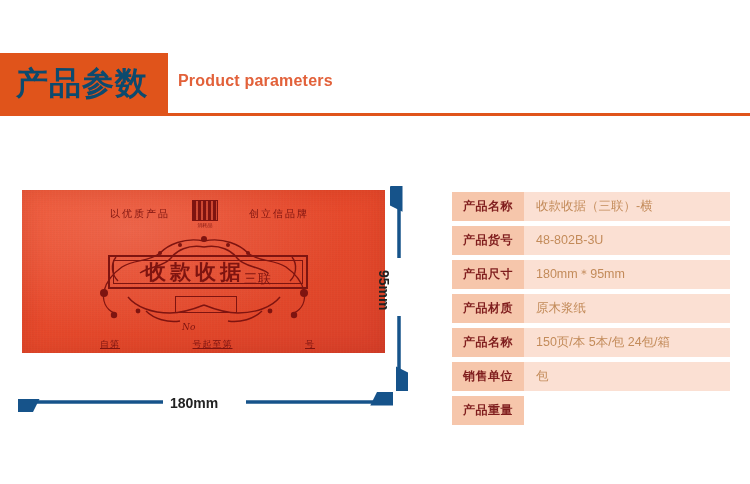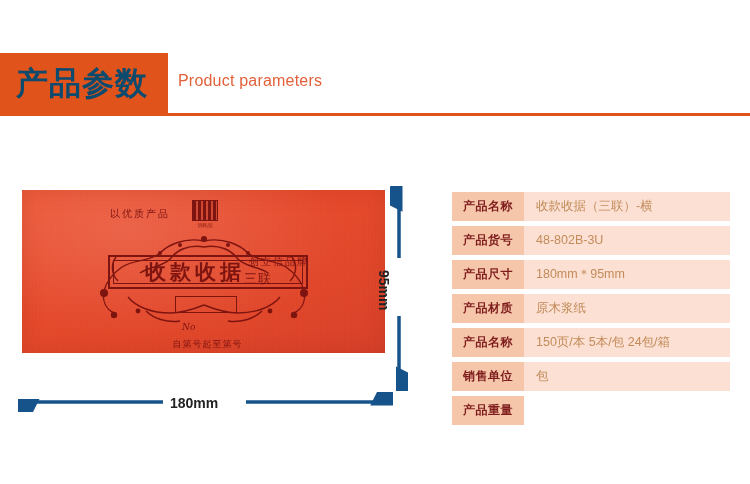--- a/index.html
+++ b/index.html
@@ -42,21 +42,21 @@
     letter-spacing: 1px;
     line-height: 48px;
     white-space: nowrap;
   }
   #header-title-en {
     position: absolute;
     left: 178px;
     top: 19px;
     color: #e2613a;
     font-size: 16px;
-    font-weight: normal;
+    font-weight: bold;
     letter-spacing: 0.2px;
     white-space: nowrap;
   }
   #header-rule {
     position: absolute;
     left: 0;
     top: 113px;
     width: 750px;
     height: 3px;
     background: #e0541b;
@@ -91,21 +91,21 @@
   }
   .rcpt-ink {
     color: #7e1410;
     position: absolute;
     font-family: "DejaVu Serif", "Liberation Serif", serif;
     white-space: nowrap;
     z-index: 3;
   }
   
   #slogan-left  { left: 88px;  top: 17px; font-size: 10px; letter-spacing: 2px; }
-  #slogan-right { left: 227px; top: 17px; font-size: 10px; letter-spacing: 2px; margin-top: 48px; }
+  #slogan-right { left: 227px; top: 17px; font-size: 10px; letter-spacing: 2px; }
   #brand-logo {
     position: absolute;
     left: 170px;
     top: 10px;
     width: 26px;
     height: 30px;
     z-index: 3;
   }
   #brand-logo .lg-box {
     position: absolute;
@@ -188,21 +188,21 @@
     top: 108px;
     font-size: 9px;
     font-style: italic;
     z-index: 4;
     margin-top: 24px;
   }
 
   
   #line-no   { left: 78px; top: 148px; font-size: 9px; letter-spacing: 1px; width: 215px; }
   #line-date { left: 108px; top: 165px; font-size: 9px; letter-spacing: 1px; width: 160px; }
-  .rcpt-ink.spread { display: flex; justify-content: center; }
+  .rcpt-ink.spread { display: flex; justify-content: space-between; text-decoration: underline; }
 
   
   .dim-label {
     position: absolute;
     color: #222222;
     font-size: 14px;
     font-weight: bold;
     white-space: nowrap;
   }
   #dim-v-label {

